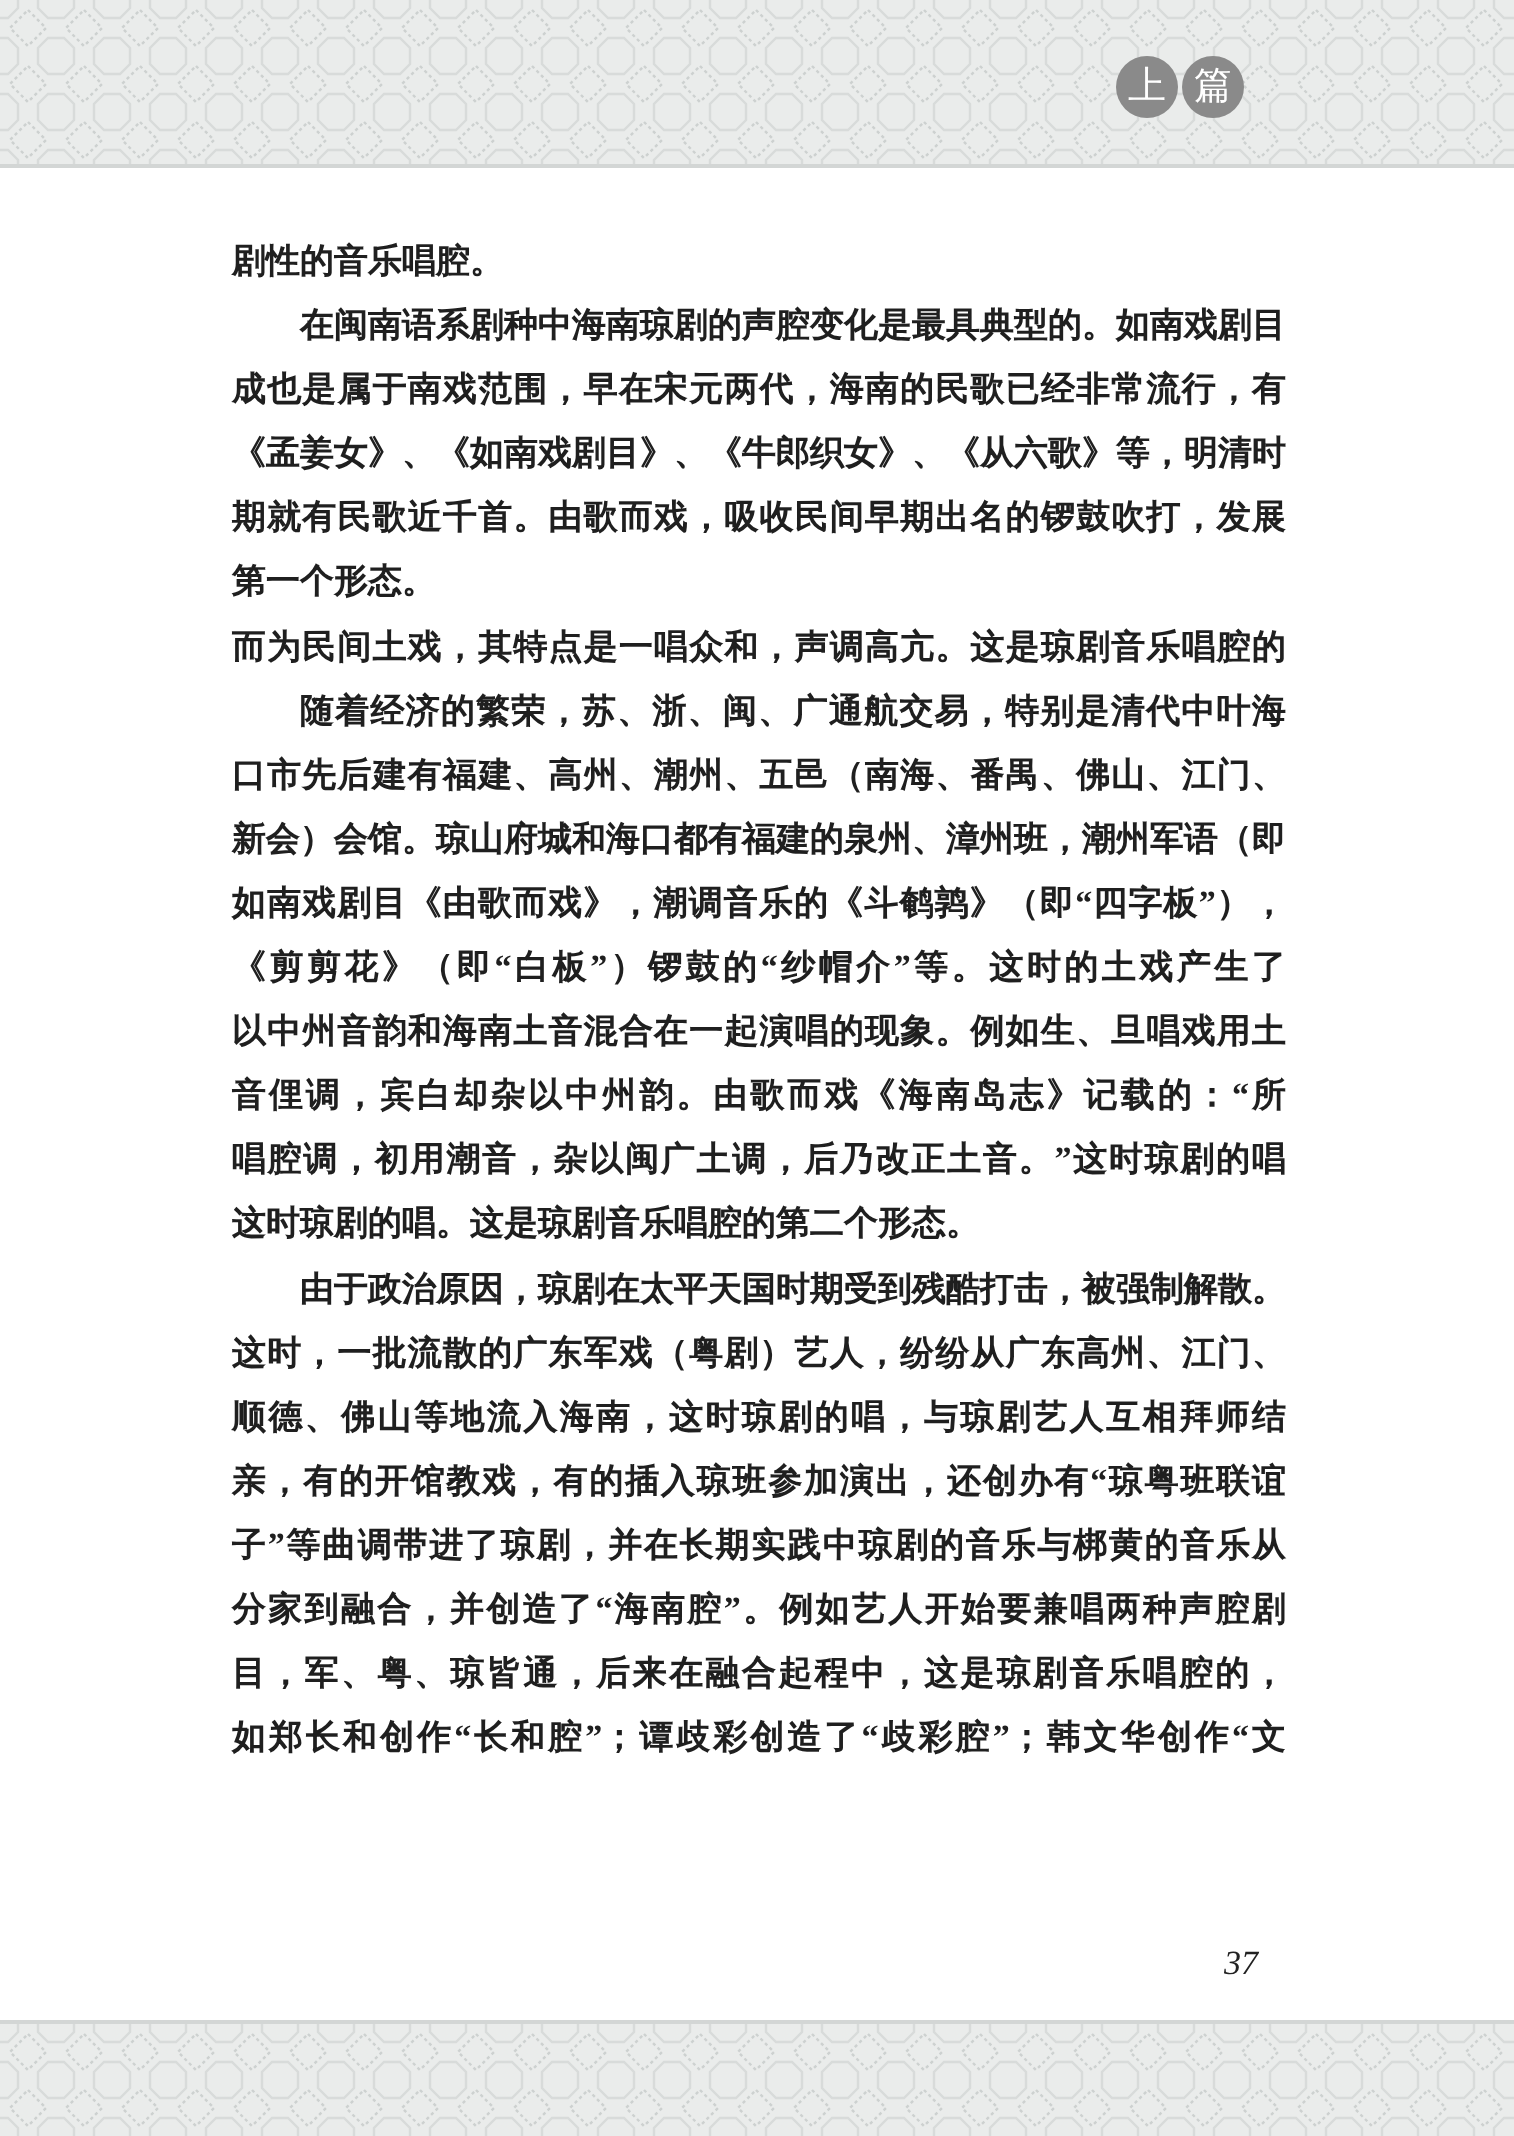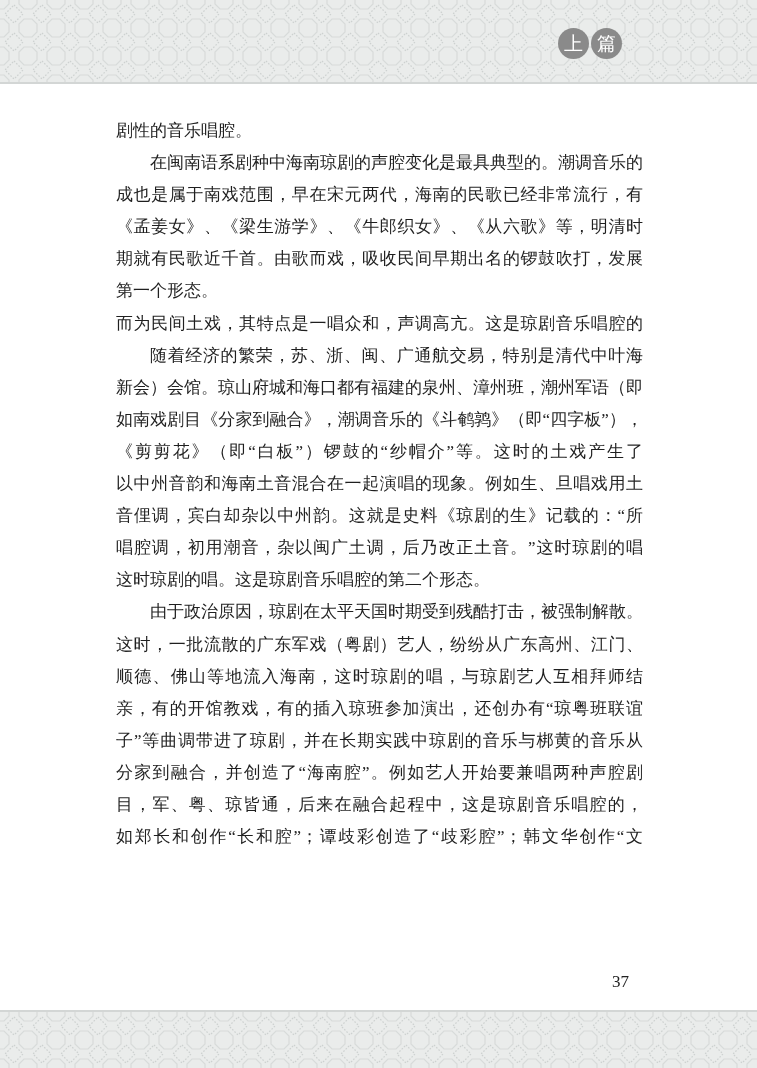--- a/index.html
+++ b/index.html
@@ -29,28 +29,28 @@
     font-size: 19px; line-height: 31px; text-align: center;
     font-family: "Liberation Serif", "DejaVu Serif", serif;
   }
 
   
   .body-text {
     position: absolute; left: 116px; top: 115px; width: 527px;
     font-size: 17px; line-height: 32.1px; color: #1f1f1f;
     letter-spacing: 0;
   }
-  .text-line { text-align: justify; text-align-last: justify; }
+  .text-line { text-align: justify; text-align-last: justify; font-weight: bold; }
   .text-line.para-end { text-align-last: left; }
   .text-line.indent { text-indent: 2em; }
 
   
   .page-number {
     position: absolute; left: 612px; top: 972px; width: 40px;
-    font-size: 17px; color: #222222; text-align: left;
+    font-size: 17px; color: #222222; text-align: left; font-style: italic;
   }
 </style>
 </head>
 <body>
 
 <svg width="0" height="0" style="position:absolute" aria-hidden="true">
   <defs>
     <pattern id="lattice" width="28" height="28" patternUnits="userSpaceOnUse">
       <rect width="28" height="28" fill="#eaeceb"></rect>
       <path d="M14 5 L23 14 L14 23 L5 14 Z" fill="none" stroke="#cdd1d0" stroke-width="1.2" stroke-dasharray="1.6 1.6"></path>
@@ -67,32 +67,33 @@
       </svg>
   </div>
 
   <div class="badge">
     <div class="badge-circle">上</div>
     <div class="badge-circle">篇</div>
   </div>
 
   <div class="body-text">
       <div class="text-line para-end">剧性的音乐唱腔。</div>
-      <div class="text-line indent">在闽南语系剧种中海南琼剧的声腔变化是最具典型的。潮调音乐的</div>
+      <div class="text-line indent">在闽南语系剧种中海南琼剧的声腔变化是最具典型的。如南戏剧目</div>
       <div class="text-line">成也是属于南戏范围，早在宋元两代，海南的民歌已经非常流行，有</div>
-      <div class="text-line">《孟姜女》、《梁生游学》、《牛郎织女》、《从六歌》等，明清时</div>
+      <div class="text-line">《孟姜女》、《如南戏剧目》、《牛郎织女》、《从六歌》等，明清时</div>
       <div class="text-line">期就有民歌近千首。由歌而戏，吸收民间早期出名的锣鼓吹打，发展</div>
       <div class="text-line para-end">第一个形态。</div>
       <div class="text-line">而为民间土戏，其特点是一唱众和，声调高亢。这是琼剧音乐唱腔的</div>
       <div class="text-line indent">随着经济的繁荣，苏、浙、闽、广通航交易，特别是清代中叶海</div>
+      <div class="text-line">口市先后建有福建、高州、潮州、五邑（南海、番禺、佛山、江门、</div>
       <div class="text-line">新会）会馆。琼山府城和海口都有福建的泉州、漳州班，潮州军语（即</div>
-      <div class="text-line">如南戏剧目《分家到融合》，潮调音乐的《斗鹌鹑》（即“四字板”），</div>
+      <div class="text-line">如南戏剧目《由歌而戏》，潮调音乐的《斗鹌鹑》（即“四字板”），</div>
       <div class="text-line">《剪剪花》（即“白板”）锣鼓的“纱帽介”等。这时的土戏产生了</div>
       <div class="text-line">以中州音韵和海南土音混合在一起演唱的现象。例如生、旦唱戏用土</div>
-      <div class="text-line">音俚调，宾白却杂以中州韵。这就是史料《琼剧的生》记载的：“所</div>
+      <div class="text-line">音俚调，宾白却杂以中州韵。由歌而戏《海南岛志》记载的：“所</div>
       <div class="text-line">唱腔调，初用潮音，杂以闽广土调，后乃改正土音。”这时琼剧的唱</div>
       <div class="text-line para-end">这时琼剧的唱。这是琼剧音乐唱腔的第二个形态。</div>
       <div class="text-line indent">由于政治原因，琼剧在太平天国时期受到残酷打击，被强制解散。</div>
       <div class="text-line">这时，一批流散的广东军戏（粤剧）艺人，纷纷从广东高州、江门、</div>
       <div class="text-line">顺德、佛山等地流入海南，这时琼剧的唱，与琼剧艺人互相拜师结</div>
       <div class="text-line">亲，有的开馆教戏，有的插入琼班参加演出，还创办有“琼粤班联谊</div>
       <div class="text-line">子”等曲调带进了琼剧，并在长期实践中琼剧的音乐与梆黄的音乐从</div>
       <div class="text-line">分家到融合，并创造了“海南腔”。例如艺人开始要兼唱两种声腔剧</div>
       <div class="text-line">目，军、粤、琼皆通，后来在融合起程中，这是琼剧音乐唱腔的，</div>
       <div class="text-line">如郑长和创作“长和腔”；谭歧彩创造了“歧彩腔”；韩文华创作“文</div>

